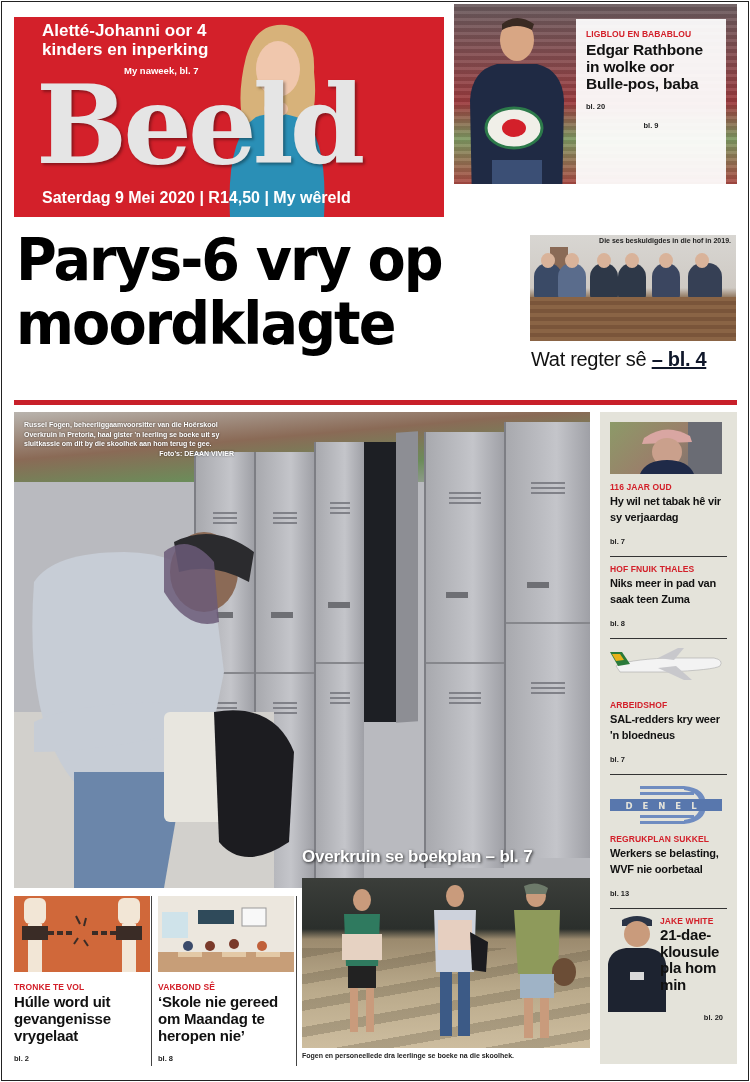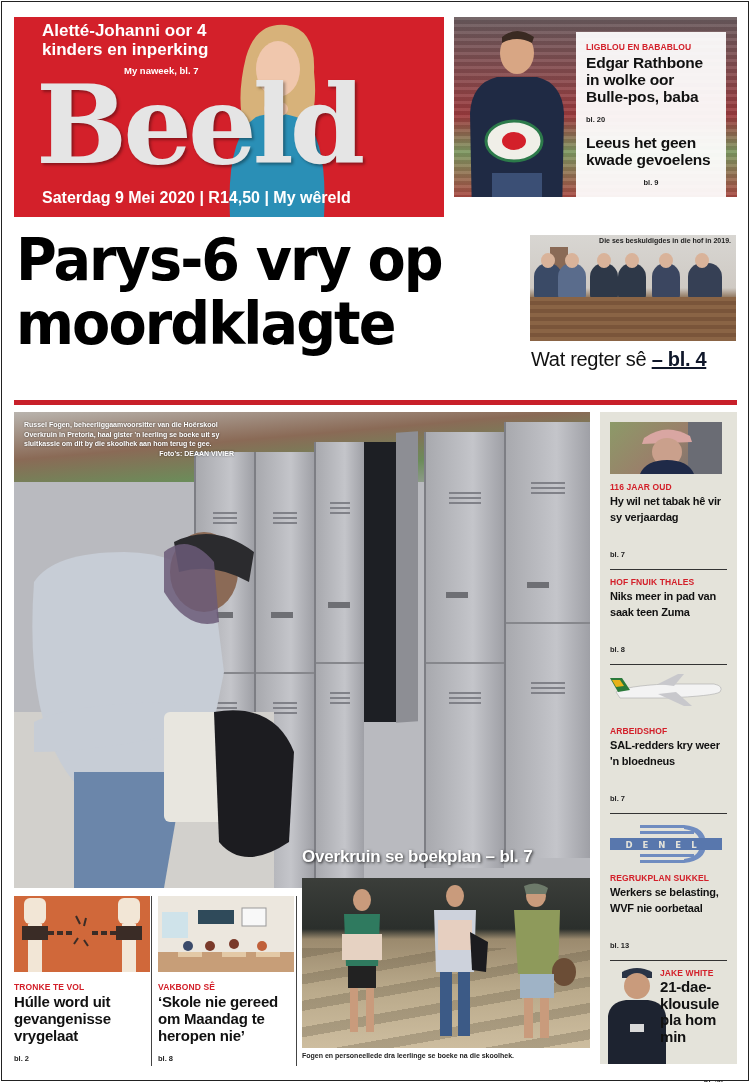--- a/index.html
+++ b/index.html
@@ -10,21 +10,21 @@
 
   
   .masthead { position: absolute; left: 14px; top: 17px; width: 430px; height: 200px; background: #d3202a; overflow: hidden; }
   .masthead .woman { position: absolute; left: 202px; top: 0; width: 120px; height: 200px; }
   .masthead .teaser { position: absolute; left: 28px; top: 4px; width: 170px; color: #fff; font-weight: 700; font-size: 17px; line-height: 19px; }
   .masthead .teaser-ref { position: absolute; left: 110px; top: 48px; color: #fff; font-weight: 700; font-size: 9.5px; }
   .masthead .logo { position: absolute; left: 22px; top: 48px; color: #e5e5e5; font-family: "DejaVu Serif", serif; font-weight: 700; font-size: 108px; letter-spacing: -4px; line-height: 120px; text-shadow: 2px 2px 3px rgba(0,0,0,.35); }
   .masthead .dateline { position: absolute; left: 28px; top: 172px; color: #fff; font-weight: 700; font-size: 16px; }
 
   
-  .promo { position: absolute; left: 454px; top: 17px; width: 283px; height: 180px; overflow: hidden; background: linear-gradient(180deg,#6a5b5e 0%,#8a4a4d 35%,#9c3b3e 55%,#7f9a63 75%,#a94a43 100%); text-decoration: underline; }
+  .promo { position: absolute; left: 454px; top: 4px; width: 283px; height: 180px; overflow: hidden; background: linear-gradient(180deg,#6a5b5e 0%,#8a4a4d 35%,#9c3b3e 55%,#7f9a63 75%,#a94a43 100%); text-decoration: underline; }
   .promo .stand { position: absolute; left: 0; top: 0; width: 100%; height: 100%; background: repeating-linear-gradient(180deg, rgba(255,255,255,.07) 0 3px, rgba(0,0,0,.08) 3px 7px); }
   .promo .man { position: absolute; left: 8px; top: 6px; width: 110px; height: 194px; }
   .promo .box { position: absolute; left: 122px; top: 15px; width: 150px; height: 178px; background: rgba(255,255,255,.93); padding: 10px 10px; }
   .kicker { color: #d3202a; font-weight: 700; font-size: 8.5px; text-transform: uppercase; letter-spacing: .1px; }
   .promo .h { font-weight: 700; font-size: 15.5px; line-height: 17px; color: #111; margin-top: 2px; letter-spacing: -.2px; }
   .pageref { font-weight: 700; font-size: 7.5px; color: #222; }
   .promo .ref1 { margin-top: 10px; }
   .promo .h2 { margin-top: 10px; }
   .promo .ref2 { margin-top: 10px; text-align: center; }
 
@@ -68,21 +68,21 @@
   .story-bottom .kicker { margin-top: 10px; }
   .story-bottom .h { font-weight: 700; font-size: 15px; line-height: 17px; color: #111; margin-top: 1px; letter-spacing: -.2px; }
   .story-bottom .pageref { margin-top: 10px; display: block; }
   .col-divider { position: absolute; left: 151px; top: 896px; width: 1px; height: 170px; background: #444; }
   .col-divider2 { position: absolute; left: 296px; top: 896px; width: 1px; height: 170px; background: #444; }
 
   
   .sidebar { position: absolute; left: 600px; top: 412px; width: 137px; height: 652px; background: #e4e3da; padding: 10px 10px 0 10px; }
   .sidebar .item { position: relative; }
   .sidebar .h { font-weight: 700; font-size: 11px; line-height: 16px; color: #111; margin-top: 1px; letter-spacing: -.2px; }
-  .sidebar .pageref { display: block; margin-top: 25px; }
+  .sidebar .pageref { display: block; margin-top: 12px; }
   .sidebar .rule { height: 1px; background: #333; margin: 10px 0 7px 0; }
   .sidebar .thumb-old { width: 112px; height: 52px; position: relative; overflow: hidden; background: linear-gradient(135deg,#8c9a68 0%,#9a7f6a 50%,#6b6d73 100%); }
   .plane { position: relative; width: 118px; height: 34px; margin-left: -4px; }
   .denel { position: relative; width: 112px; height: 42px; margin-top: 2px; }
   .jake-row { position: relative; height: 90px; }
   .jake-photo { position: absolute; left: -6px; top: -4px; width: 66px; height: 100px; }
   .jake-text { position: absolute; left: 50px; top: 0; width: 72px; }
   .jake-text .h { font-size: 15px; line-height: 16.5px; }
   .jake-ref { position: absolute; right: 4px; top: 85px; }
 </style>
@@ -111,21 +111,20 @@
     <path d="M40 14 Q55 2 72 14 L70 20 Q55 12 40 20Z" fill="#3a2a22"></path>
     <path d="M10 194 L8 90 Q10 60 35 54 L75 54 Q100 60 102 90 L100 194Z" fill="#1f2a44"></path>
     <rect x="30" y="150" width="50" height="44" fill="#3b4f75"></rect>
     <ellipse cx="52" cy="118" rx="28" ry="20" fill="#f0efe8" stroke="#2c7a4a" stroke-width="3"></ellipse>
     <ellipse cx="52" cy="118" rx="12" ry="9" fill="#d3202a"></ellipse>
   </svg>
   <div class="box">
     <div class="kicker">LIGBLOU EN BABABLOU</div>
     <div class="h">Edgar Rathbone in wolke oor Bulle-pos, baba</div>
     <div class="pageref ref1">bl. 20</div>
-    <div class="h h2">Leeus het geen kwade gevoelens</div>
     <div class="pageref ref2">bl. 9</div>
   </div>
 </div>
 
 <div class="lead-headline">
   <div>Parys-6 vry op</div>
   <div>moordklagte</div>
 </div>
 
 <div class="court-photo">

